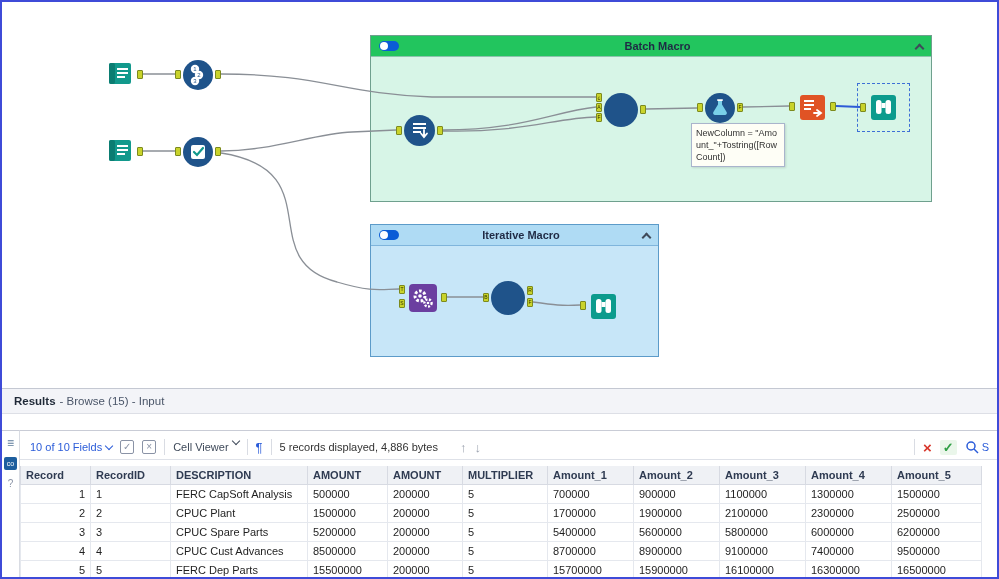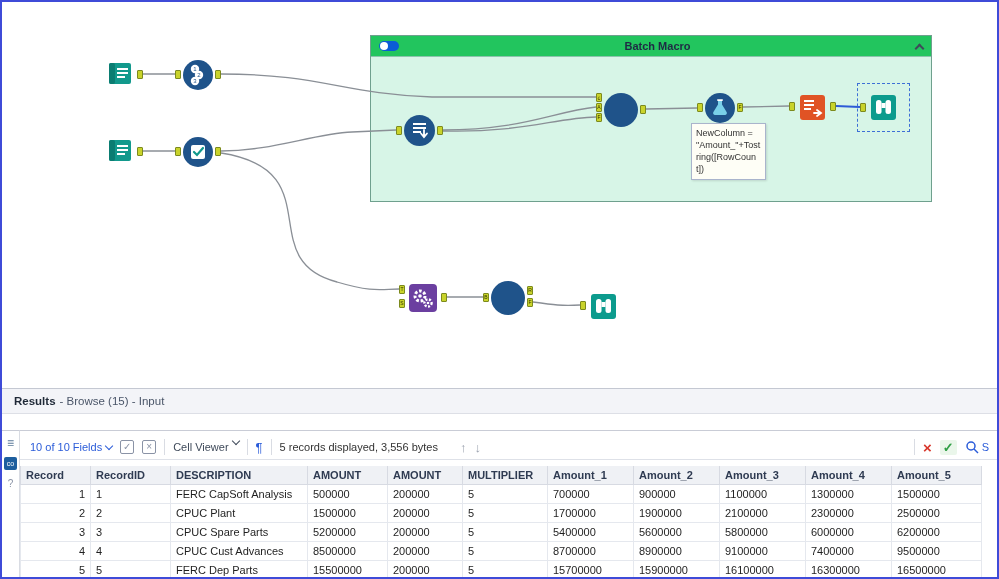--- a/index.html
+++ b/index.html
@@ -18,21 +18,21 @@
   .container-title { flex:1; text-align:center; font-size:11px; font-weight:bold; color:#1F2A44; }
   .toggle { width:20px; height:10px; border-radius:5px; background:#0B5CD6; position:relative; flex:0 0 auto; }
   .toggle .knob { position:absolute; left:1px; top:1px; width:8px; height:8px; border-radius:50%; background:#fff; }
   .chev-up { width:7px; height:7px; border-left:2px solid #3F4A5A; border-top:2px solid #3F4A5A; transform:rotate(45deg); margin-top:4px; flex:0 0 auto; }
 
   .wires { position:absolute; left:0; top:0; z-index:2; }
   .tool { position:absolute; z-index:3; }
   .tool-circle { border-radius:50%; background:#1F538A; }
   .anchor { position:absolute; z-index:4; width:6px; height:9px; background:#C9D32B; border:1px solid #7C8A1E; border-radius:1px; font-size:5px; line-height:7px; text-align:center; color:#2E3300; overflow:hidden; }
   .selection-rect { position:absolute; z-index:2; border:1px dashed #3D6FD6; background:transparent; }
-  .annotation { position:absolute; z-index:5; width:75px; background:#FEFEF6; border:1px solid #A9B4CC; color:#333; font-size:9px; line-height:1.35; padding:3px 4px; word-break:break-all; box-shadow:1px 1px 2px rgba(0,0,0,.12); }
+  .annotation { position:absolute; z-index:5; width:94px; background:#FEFEF6; border:1px solid #A9B4CC; color:#333; font-size:9px; line-height:1.35; padding:3px 4px; word-break:break-all; box-shadow:1px 1px 2px rgba(0,0,0,.12); }
 
   
   .results { position:absolute; left:0; top:386px; width:995px; height:189px; background:#fff; }
   .results-title-bar { height:26px; background:#F3F4F8; border-top:1px solid #C4C8D2; border-bottom:1px solid #DDDFE6; display:flex; align-items:center; padding-left:12px; font-size:11.5px; color:#4A5568; }
   .results-title-bar b { color:#1F2937; margin-right:4px; }
   .results-body { position:absolute; left:0; top:34px; right:0; bottom:0; }
   .side-rail { position:absolute; left:0; top:8px; bottom:0; width:18px; border-top:1px solid #C9CCD6; border-right:1px solid #D9DCE3; background:#fff; display:flex; flex-direction:column; align-items:center; padding-top:6px; gap:8px; }
   .rail-menu { color:#5A7A9A; font-size:12px; line-height:12px; cursor:pointer; }
   .rail-badge { width:13px; height:13px; background:#1D5E9E; color:#fff; border-radius:2px; font-size:7px; line-height:13px; text-align:center; }
   .rail-help { color:#8A93A6; font-size:10px; }
@@ -66,20 +66,30 @@
       <div class="container-header">
         <div class="toggle">
             <div class="knob"></div>
           </div>
         <div class="container-title">Batch Macro</div>
         <div class="chev-up"></div>
       </div>
       <div class="container-body"></div>
     </div>
 
+    <div class="container-box iter" style="left:368px;top:222px;width:289px;height:133px;">
+      <div class="container-header">
+        <div class="toggle">
+            <div class="knob"></div>
+          </div>
+        <div class="container-title">Iterative Macro</div>
+        <div class="chev-up"></div>
+      </div>
+      <div class="container-body"></div>
+    </div>
 
     <svg class="wires" width="995" height="386">
       <g fill="none" stroke="#8a8f96" stroke-width="1.3">
         <path d="M137,72 L173,72"></path>
         <path d="M219,72 C320,72 340,92 430,95 L594,95"></path>
         <path d="M137,149 L173,149"></path>
         <path d="M219,149 C270,149 310,132 350,130 L394,128"></path>
         <path d="M219,151 C330,168 250,258 335,280 C372,291 380,287 397,287"></path>
         <path d="M441,128 C520,128 550,110 594,105"></path>
         <path d="M441,129 C520,131 552,116 594,115"></path>
@@ -239,21 +249,21 @@
         <span class="tb-iconbox">✓</span>
         <span class="tb-iconbox">×</span>
         <span class="tb-sep"></span>
         <span class="tb-plain">
           <span>Cell Viewer</span>
           <span class="tb-chev" style="color:#3F4A5A;"></span>
         </span>
         <span class="tb-sep"></span>
         <span class="tb-para">¶</span>
         <span class="tb-sep"></span>
-        <span>5 records displayed, 3,556 bytes</span>
+        <span>5 records displayed, 4,886 bytes</span>
         <span class="tb-arrow" style="margin-left:14px;">↑</span>
         <span class="tb-arrow">↓</span>
         <span class="tb-spacer"></span>
         <span class="tb-sep"></span>
         <span class="tb-close">×</span>
         <span class="tb-check">✓</span>
         <span class="tb-search">
           <svg width="14" height="14" viewBox="0 0 14 14">
             <circle cx="6" cy="6" r="4" fill="none" stroke="#2B5CD9" stroke-width="1.5"></circle>
             <line x1="9" y1="9" x2="13" y2="13" stroke="#2B5CD9" stroke-width="1.5"></line>

